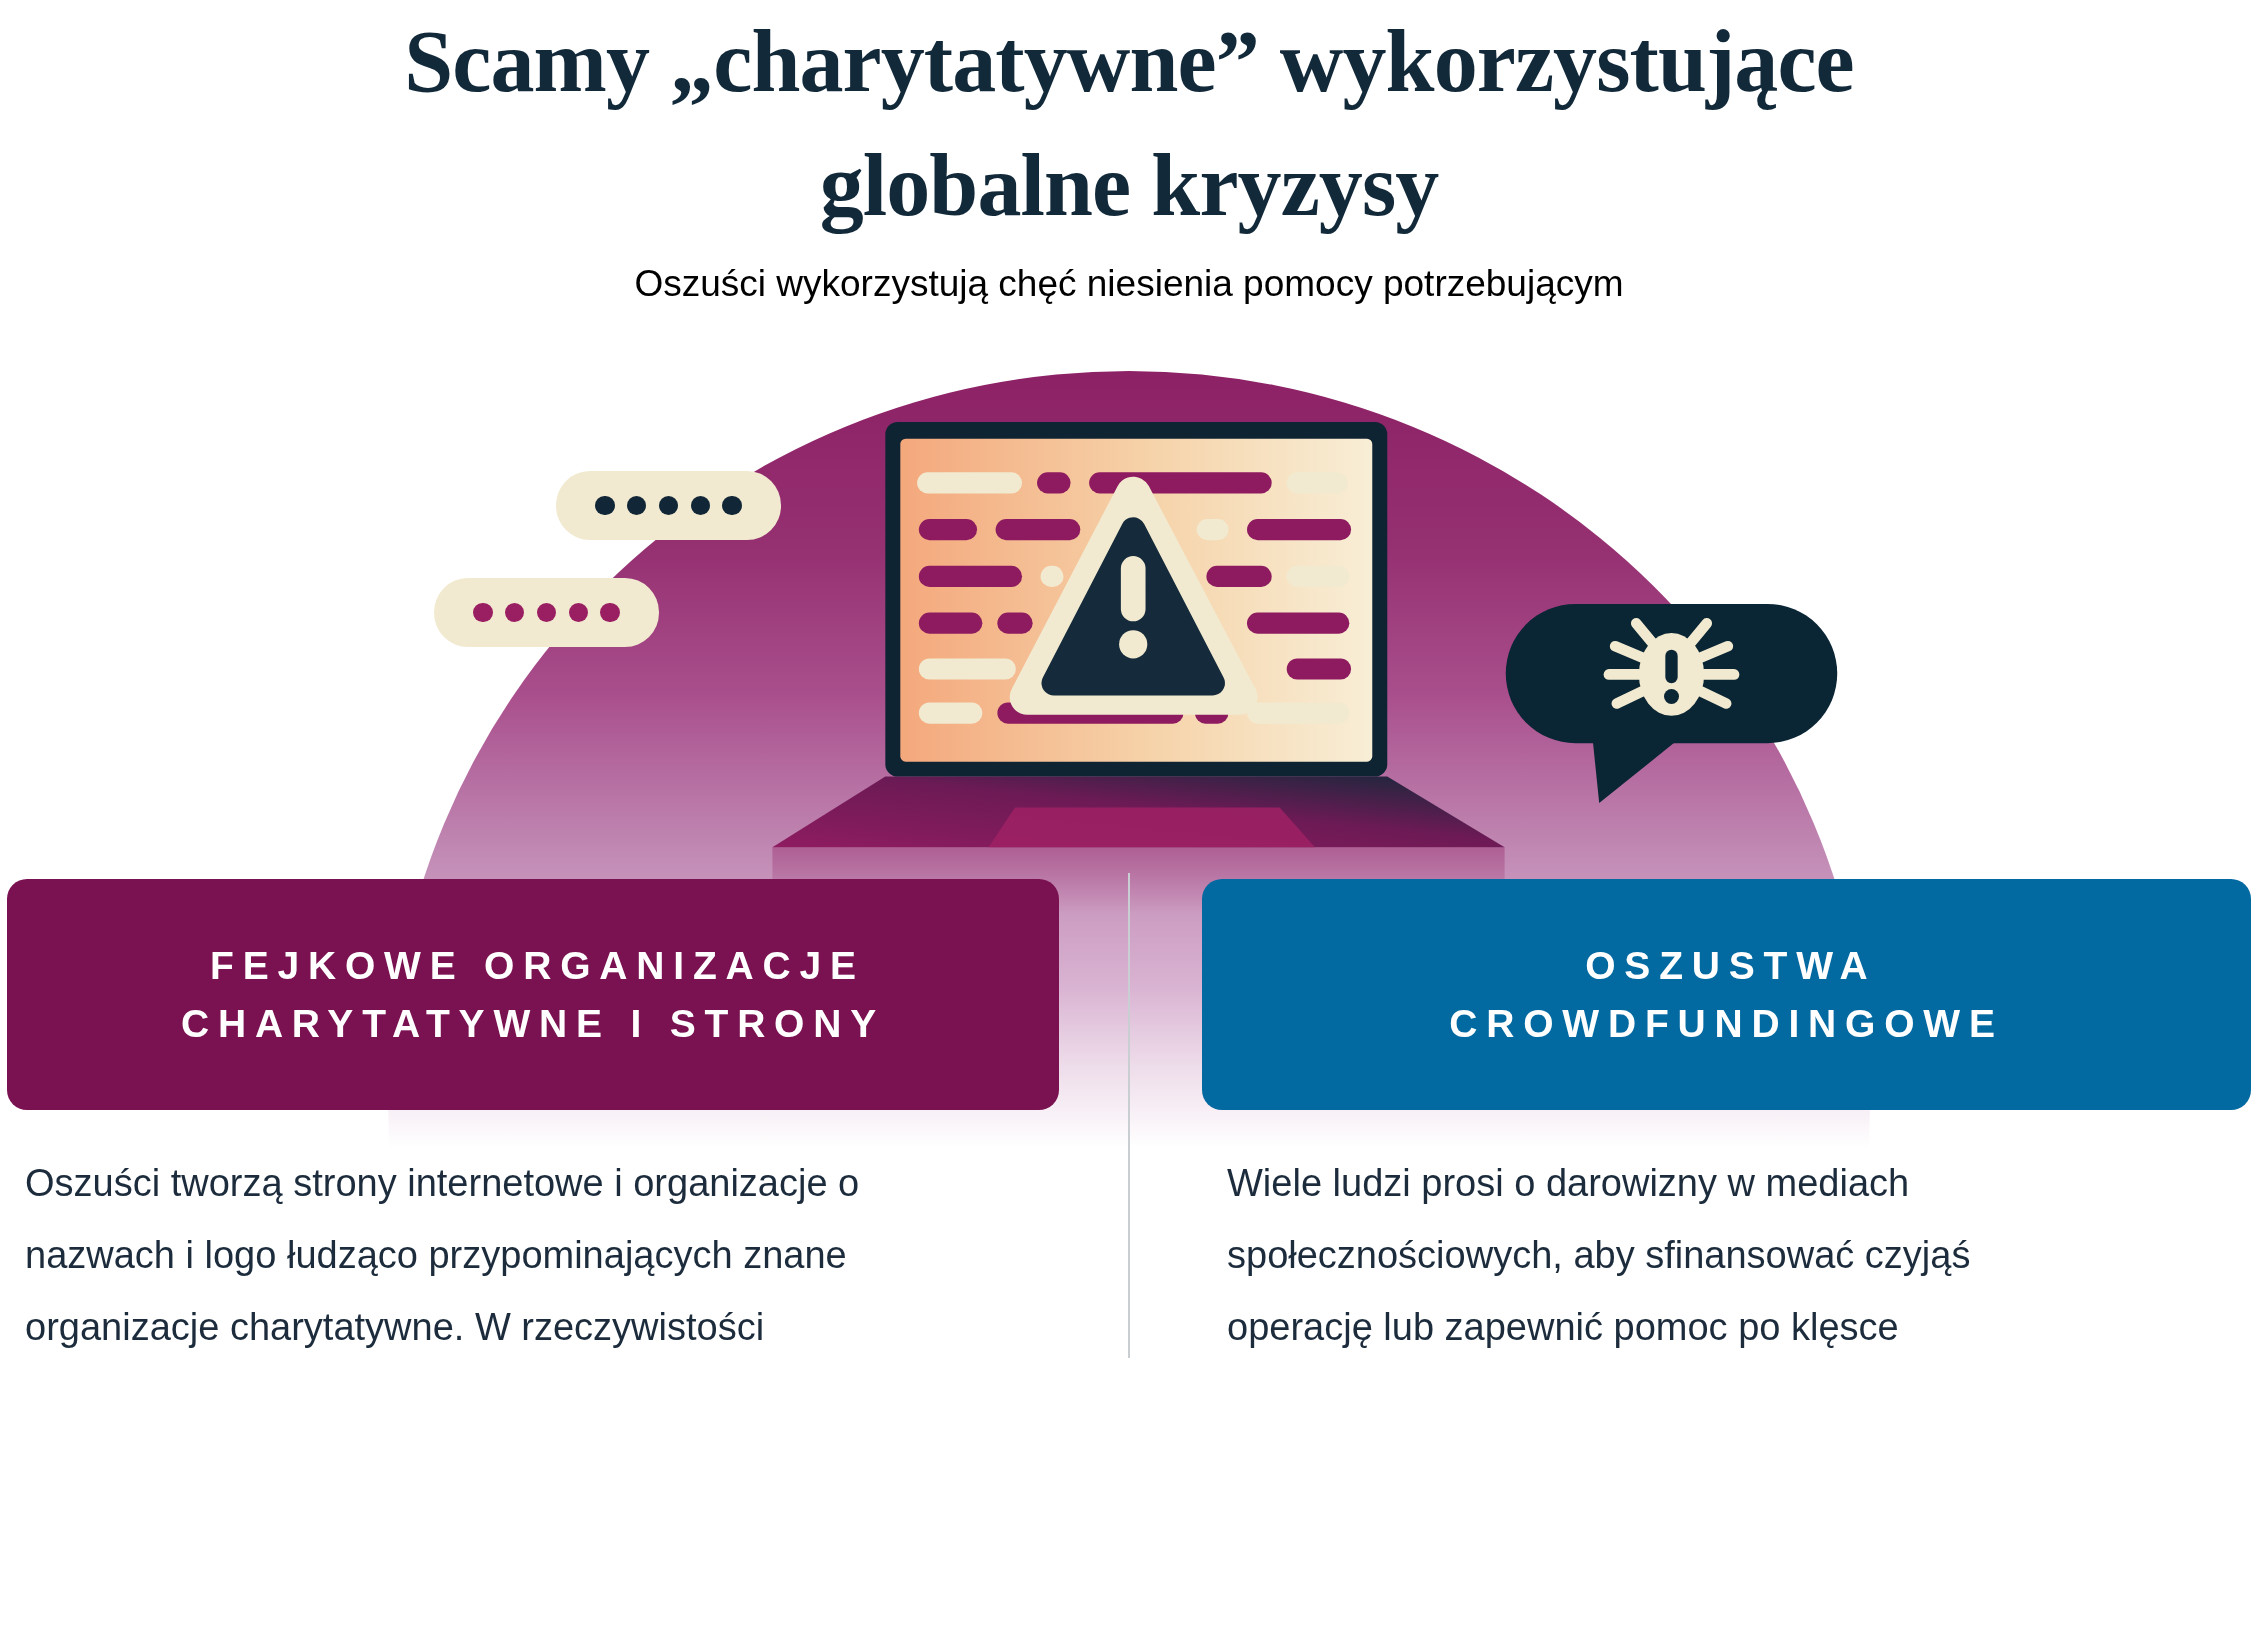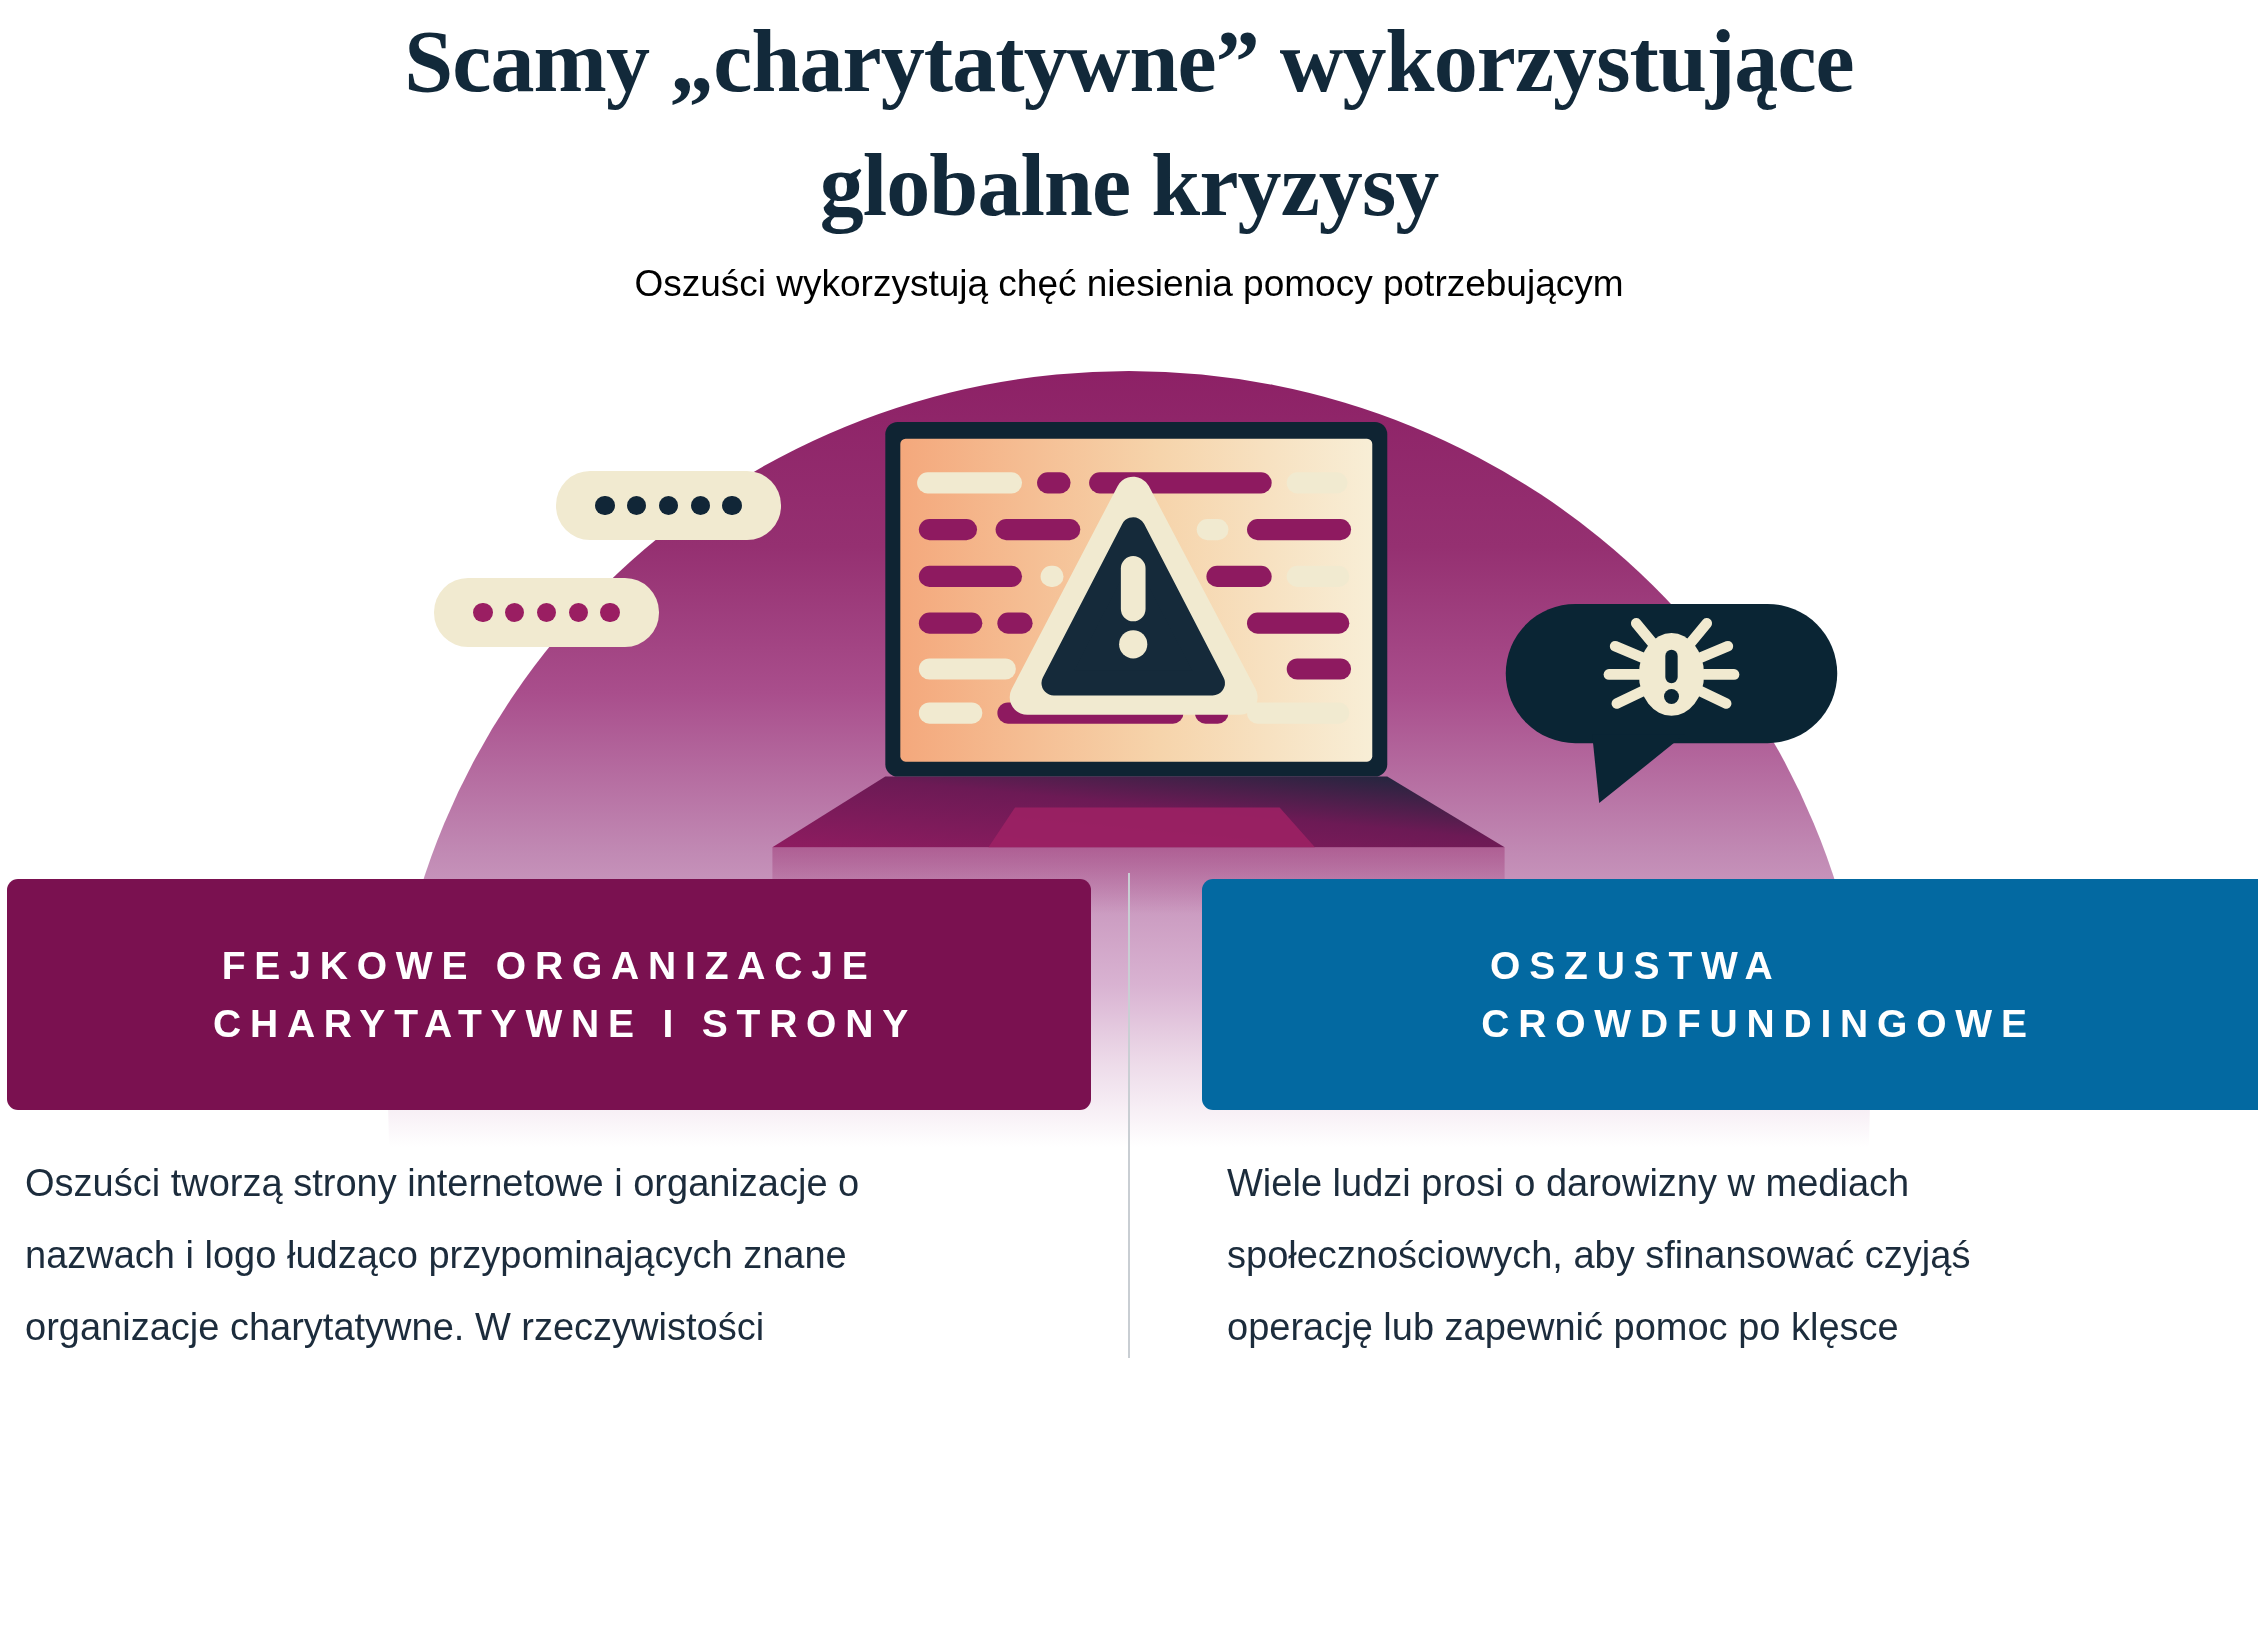--- a/index.html
+++ b/index.html
@@ -34,23 +34,23 @@
   .dot{width:19.4px;height:19.4px;border-radius:50%;}
   .pill-a .dot{background:#112637;}
   .pill-b .dot{background:#9a1e62;}
   .laptop{position:absolute;left:759px;top:422px;z-index:2;}
   .bubble{position:absolute;left:1504px;top:602px;z-index:2;}
   .divider{
     position:absolute;left:1128px;top:873px;width:1.8px;height:768px;
     background:#c9ced3;z-index:3;
   }
   .head-box{
-    position:absolute;top:879px;height:231px;border-radius:11px;
+    position:absolute;top:879px;height:231px;border-radius:20px;
     display:flex;align-items:center;justify-content:center;z-index:4;
-    padding-left:32px;
+    text-align:center;
   }
   .head-box-left{left:7px;width:1052px;background:#7a1150;}
   .head-box-right{left:1202px;width:1049px;background:#0369a1;}
   .head-box .label{
     color:#ffffff;font-weight:700;font-size:39px;line-height:58px;
     letter-spacing:8.8px;text-indent:8.8px;white-space:pre-line;margin:0;
   }
   .body-text{
     position:absolute;top:1138px;margin:9px;font-size:38px;line-height:72px;
     color:#1c2c3c;white-space:pre-line;z-index:4;

